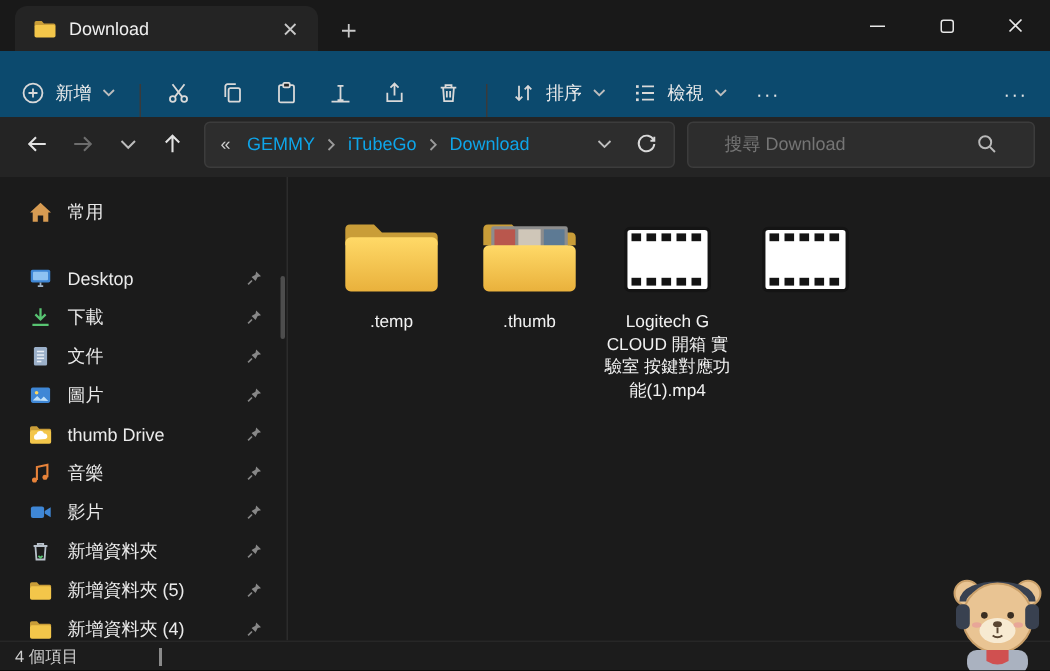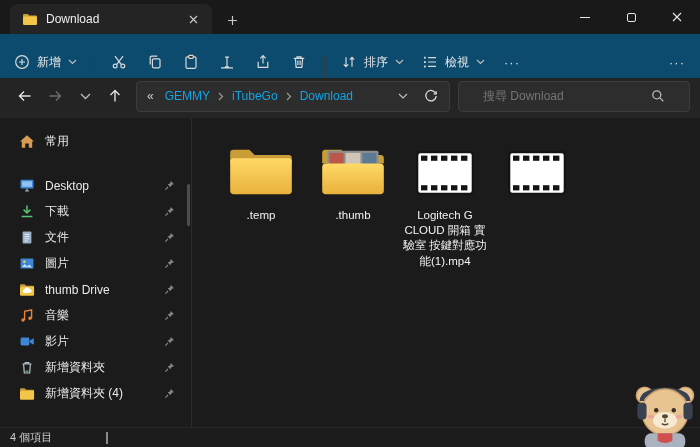--- a/index.html
+++ b/index.html
@@ -391,20 +391,35 @@
         </span>
         <span class="slabel">新增資料夾</span>
         <span class="pin">
           <svg width="11" height="11" viewBox="0 0 11 11">
               <path d="M6.8 1l3.2 3.2-2.2.5-1.4 2.6-2.7-2.7 2.6-1.4z" fill="#9a9a9a"></path>
               <path d="M4 7L1.4 9.6" stroke="#9a9a9a" stroke-width="1.1"></path>
             </svg>
         </span>
       </div>
 
+      <div class="side-item">
+        <span class="sicon">
+          <svg width="16" height="14" viewBox="0 0 16 14">
+            <path d="M1 2.4q0-1.2 1.2-1.2h3.4l1.5 1.6h7q1 0 1 1v.8H1z" fill="#c99d38"></path>
+            <rect x="1" y="3.8" width="14.1" height="9" rx="1.2" fill="#f3c64a"></rect>
+          </svg>
+        </span>
+        <span class="slabel">新增資料夾 (5)</span>
+        <span class="pin">
+          <svg width="11" height="11" viewBox="0 0 11 11">
+              <path d="M6.8 1l3.2 3.2-2.2.5-1.4 2.6-2.7-2.7 2.6-1.4z" fill="#9a9a9a"></path>
+              <path d="M4 7L1.4 9.6" stroke="#9a9a9a" stroke-width="1.1"></path>
+            </svg>
+        </span>
+      </div>
 
       <div class="side-item">
         <span class="sicon">
           <svg width="16" height="14" viewBox="0 0 16 14">
             <path d="M1 2.4q0-1.2 1.2-1.2h3.4l1.5 1.6h7q1 0 1 1v.8H1z" fill="#c99d38"></path>
             <rect x="1" y="3.8" width="14.1" height="9" rx="1.2" fill="#f3c64a"></rect>
           </svg>
         </span>
         <span class="slabel">新增資料夾 (4)</span>
         <span class="pin">

